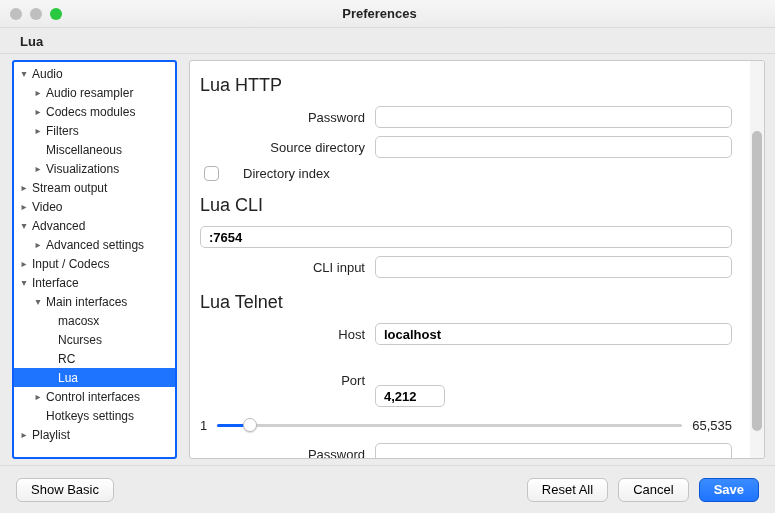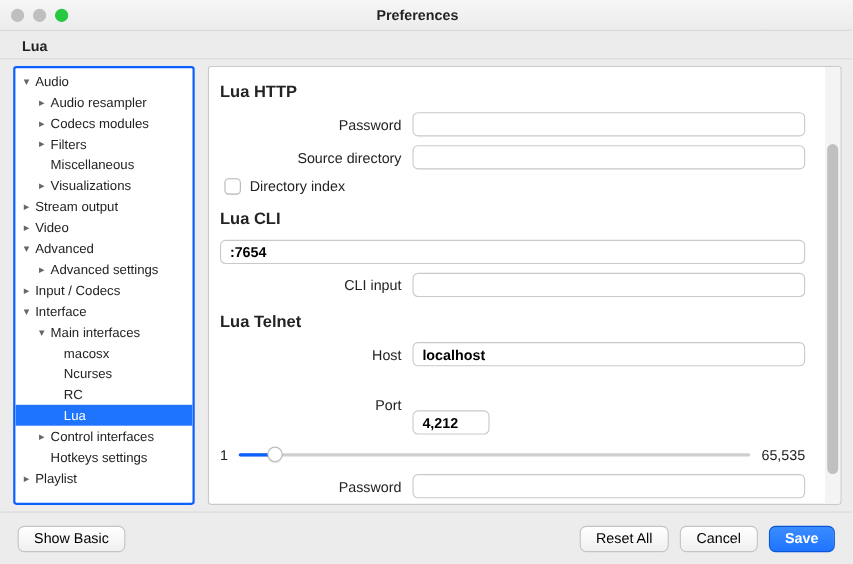--- a/index.html
+++ b/index.html
@@ -137,22 +137,22 @@
   .fake-thumb {
     position: absolute;
     left: 2px; right: 2px;
     top: 70px;
     height: 300px;
     background: var(--scrollbar);
     border-radius: 6px;
   }
 
   .group-title {
-    font-weight: 700;
-    font-size: 15px;
+    font-weight: 400;
+    font-size: 18px;
     margin: 4px 0 10px 0;
   }
 
   .form-row {
     display: flex;
     align-items: center;
     margin-bottom: 8px;
     gap: 10px;
   }
   .form-row label.fld {
@@ -172,21 +172,21 @@
     font-size: 13px;
     font-family: inherit;
     background: #fff;
     font-weight: bold;
   }
   input.short { width: 70px; margin-top: 32px; }
 
   .check-row {
     display: flex;
     align-items: center;
-    gap: 8px;
+    gap: 24px;
     margin: 2px 0 14px 4px;
   }
   .chk {
     width: 15px; height: 15px;
     border: 1px solid #b4b4b4;
     border-radius: 4px;
     background: #fff;
   }
 
   

